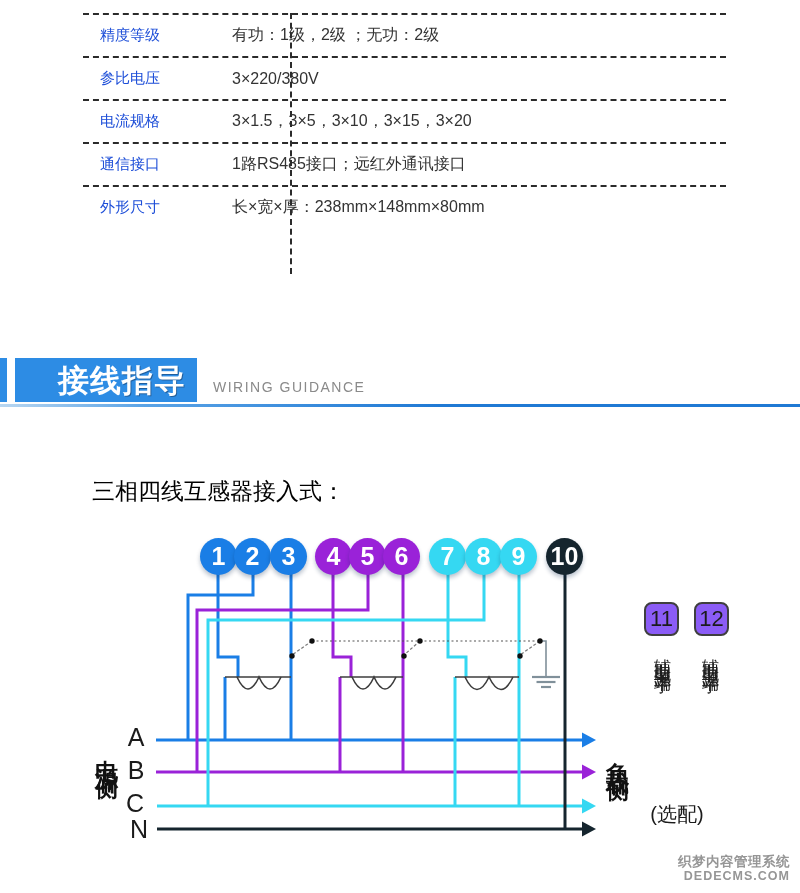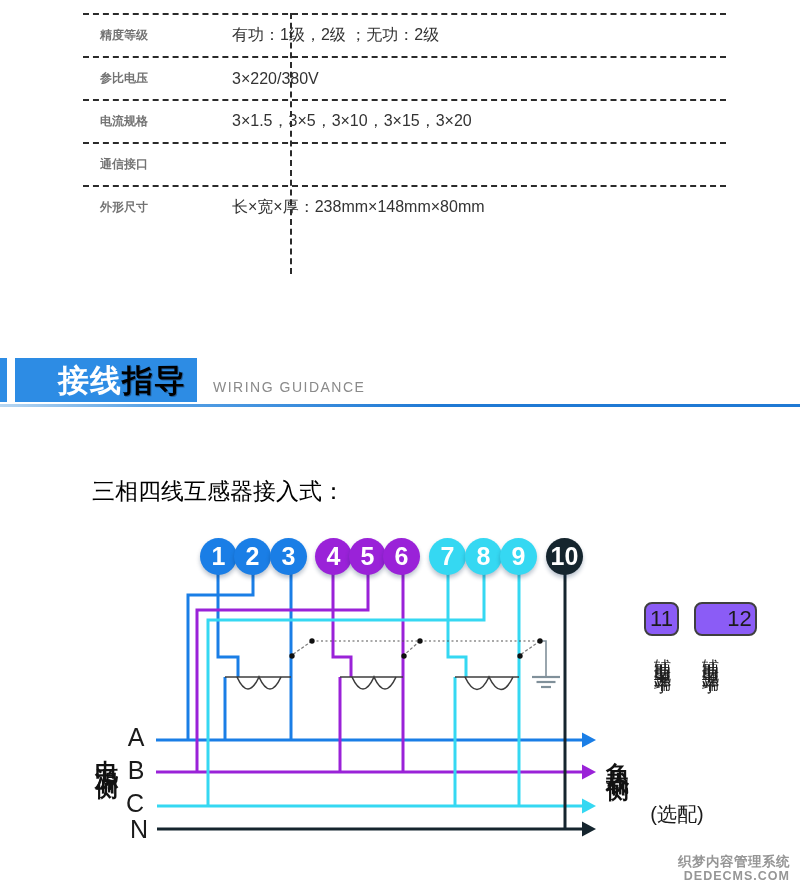--- a/index.html
+++ b/index.html
@@ -4,31 +4,31 @@
 <style>
   html,body{margin:0;padding:0;background:#ffffff;}
   body{width:800px;height:893px;position:relative;overflow:hidden;
        font-family:"Liberation Sans","DejaVu Sans",sans-serif;color:#333;}
   .abs{position:absolute;}
 
   
   .spec-table{position:absolute;left:83px;top:13px;width:643px;}
   .spec-row{height:41px;border-top:2px dashed #2b2b2b;display:flex;align-items:center;}
   .spec-row:last-child{border-bottom:2px dashed #2b2b2b;}
-  .spec-label{width:125px;padding-left:17px;font-size:12px;color:#737373;box-sizing:border-box;font-weight:bold;}
+  .spec-label{width:125px;padding-left:17px;font-size:15px;color:#1d4ed8;box-sizing:border-box;}
   .spec-value{padding-left:24px;font-size:16px;color:#333;}
   .spec-divider{position:absolute;left:207px;top:0;height:261px;border-left:2px dashed #2b2b2b;}
 
   
   .hdr-bar{left:0;top:358px;width:7px;height:44px;background:#2d8ce4;}
   .hdr-box{left:15px;top:358px;width:182px;height:44px;background:#2d8ce4;
            display:flex;align-items:center;justify-content:center;}
   .hdr-zh{font-size:31px;font-weight:700;letter-spacing:1px;line-height:1;}
   .hdr-zh .w{color:#ffffff;margin-left:32px;}
-  .hdr-zh .b{color:#000000;text-shadow:1px 1px 0 rgba(20,40,70,.45);}
+  .hdr-zh .b{color:#ffffff;text-shadow:1px 1px 0 rgba(20,40,70,.45);}
   .hdr-en{left:213px;top:379px;font-size:14px;color:#8a8a8a;letter-spacing:1.5px;}
   .hdr-line{left:0;top:404px;width:800px;height:3px;
             background:linear-gradient(to right,#b9d7f1 0%,#5aa3e6 18%,#1f79d4 55%,#1f79d4 100%);}
 
   
   .dg-title{left:92px;top:476px;font-size:23px;font-weight:400;color:#000;}
   .wiring-svg{left:0;top:525px;}
   .term{position:absolute;width:37px;height:37px;border-radius:50%;top:538px;
         color:#fff;font-size:25px;font-weight:700;text-align:center;line-height:37px;
         box-shadow:0 3px 4px rgba(10,40,80,.28);}
@@ -62,20 +62,21 @@
   <div class="spec-row">
     <div class="spec-label">参比电压</div>
     <div class="spec-value">3×220/380V</div>
   </div>
   <div class="spec-row">
     <div class="spec-label">电流规格</div>
     <div class="spec-value">3×1.5，3×5，3×10，3×15，3×20</div>
   </div>
   <div class="spec-row">
     <div class="spec-label">通信接口</div>
+    <div class="spec-value">1路RS485接口；远红外通讯接口</div>
   </div>
   <div class="spec-row">
     <div class="spec-label">外形尺寸</div>
     <div class="spec-value">长×宽×厚：238mm×148mm×80mm</div>
   </div>
   <div class="spec-divider"></div>
 </div>
 
 <div class="abs hdr-bar"></div>
 <div class="abs hdr-box">
@@ -146,21 +147,21 @@
 <div class="term c-blue" style="left:270px;">3</div>
 <div class="term c-purple" style="left:315px;">4</div>
 <div class="term c-purple" style="left:349px;">5</div>
 <div class="term c-purple" style="left:383px;">6</div>
 <div class="term c-cyan" style="left:429px;">7</div>
 <div class="term c-cyan" style="left:465px;">8</div>
 <div class="term c-cyan" style="left:500px;">9</div>
 <div class="term c-dark" style="left:546px;">10</div>
 
 <div class="aux-box" style="left:644px;">11</div>
-<div class="aux-box" style="left:694px;padding-left:28px;">12</div>
+<div class="aux-box" style="left:694px;">12</div>
 <div class="aux-cap vtext" style="left:651px;">辅助电源端子+</div>
 <div class="aux-cap vtext" style="left:699px;">辅助电源端子-</div>
 <div class="abs opt-note">(选配)</div>
 
 <div class="abs side-label vtext" style="left:92px;top:741px;">电源侧</div>
 <div class="abs side-label vtext" style="left:603px;top:743px;">负载侧</div>
 
 <div class="abs watermark">
   <div class="l1">织梦内容管理系统</div>
   <div class="l2">DEDECMS.COM</div>

